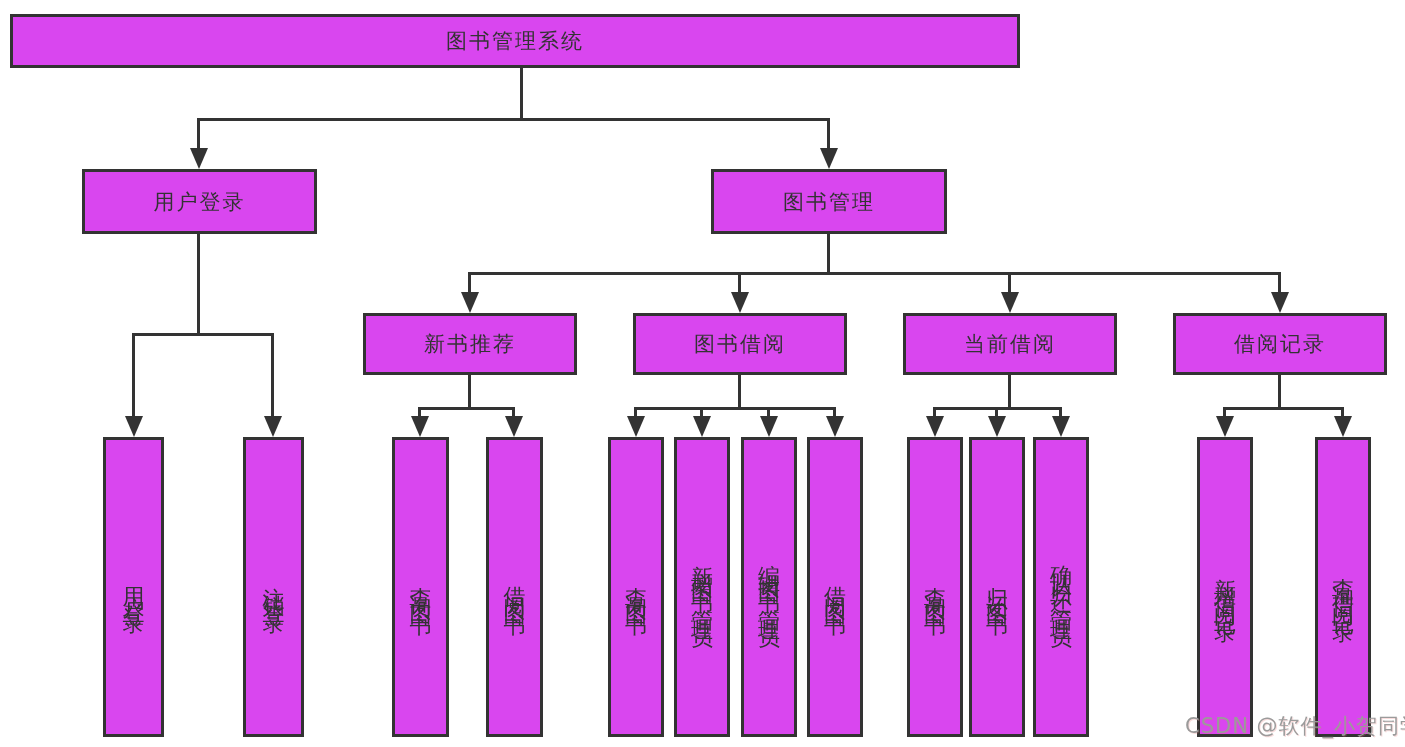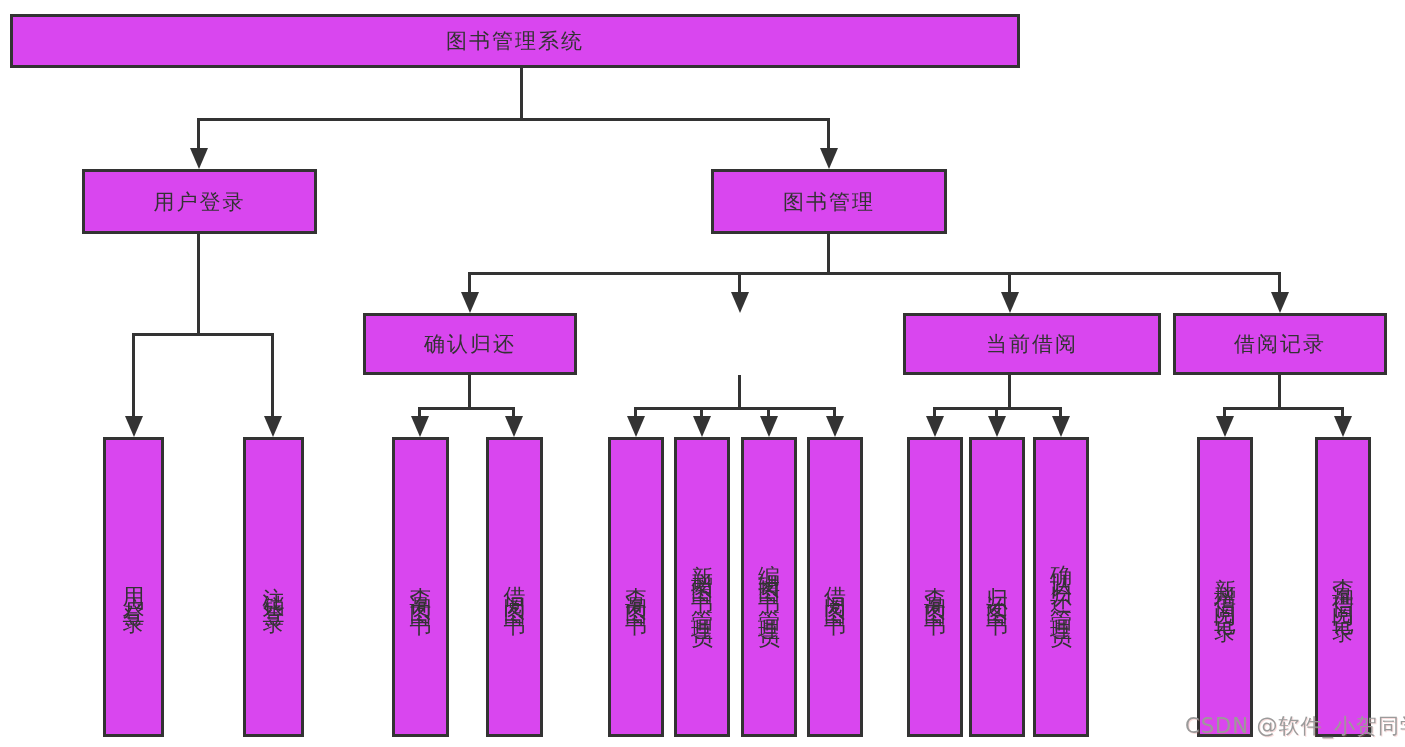--- a/index.html
+++ b/index.html
@@ -117,22 +117,23 @@
   <div class="line v" style="left:1223px;top:407px;height:13px;"></div>
   <div class="line v" style="left:1341px;top:407px;height:13px;"></div>
   <div class="arr" style="left:1216px;top:416px;"></div>
   <div class="arr" style="left:1334px;top:416px;"></div>
 
   <div class="box" style="left:10px;top:14px;width:1010px;height:54px;">图书管理系统</div>
 
   <div class="box" style="left:82px;top:169px;width:235px;height:65px;">用户登录</div>
   <div class="box" style="left:711px;top:169px;width:236px;height:65px;">图书管理</div>
 
-  <div class="box" style="left:363px;top:313px;width:214px;height:62px;">确认归还</div>
-  <div class="box" style="left:903px;top:313px;width:258px;height:62px;">当前借阅</div>
+  <div class="box" style="left:363px;top:313px;width:214px;height:62px;">新书推荐</div>
+  <div class="box" style="left:633px;top:313px;width:214px;height:62px;">图书借阅</div>
+  <div class="box" style="left:903px;top:313px;width:214px;height:62px;">当前借阅</div>
   <div class="box" style="left:1173px;top:313px;width:214px;height:62px;">借阅记录</div>
 
   <div class="box vbox" style="left:103px;top:437px;width:61px;height:300px;">用户登录</div>
   <div class="box vbox" style="left:243px;top:437px;width:61px;height:300px;">注销登录</div>
 
   <div class="box vbox" style="left:392px;top:437px;width:57px;height:300px;">查询图书</div>
   <div class="box vbox" style="left:486px;top:437px;width:57px;height:300px;">借阅图书</div>
 
   <div class="box vbox" style="left:608px;top:437px;width:56px;height:300px;">查询图书</div>
   <div class="box vbox" style="left:674px;top:437px;width:56px;height:300px;">新增图书（管理员）</div>

